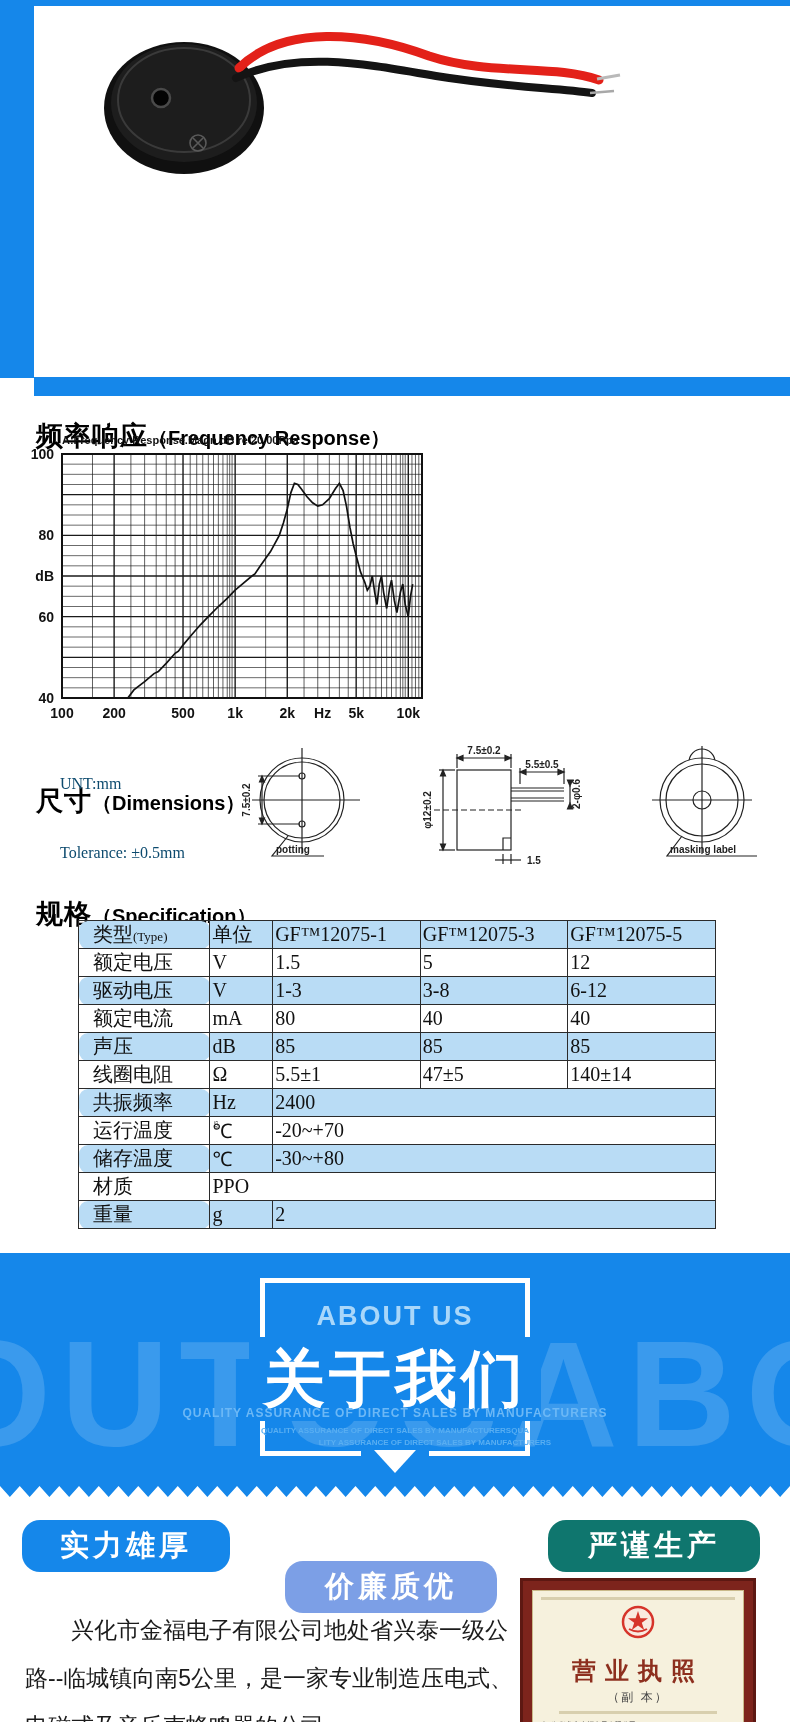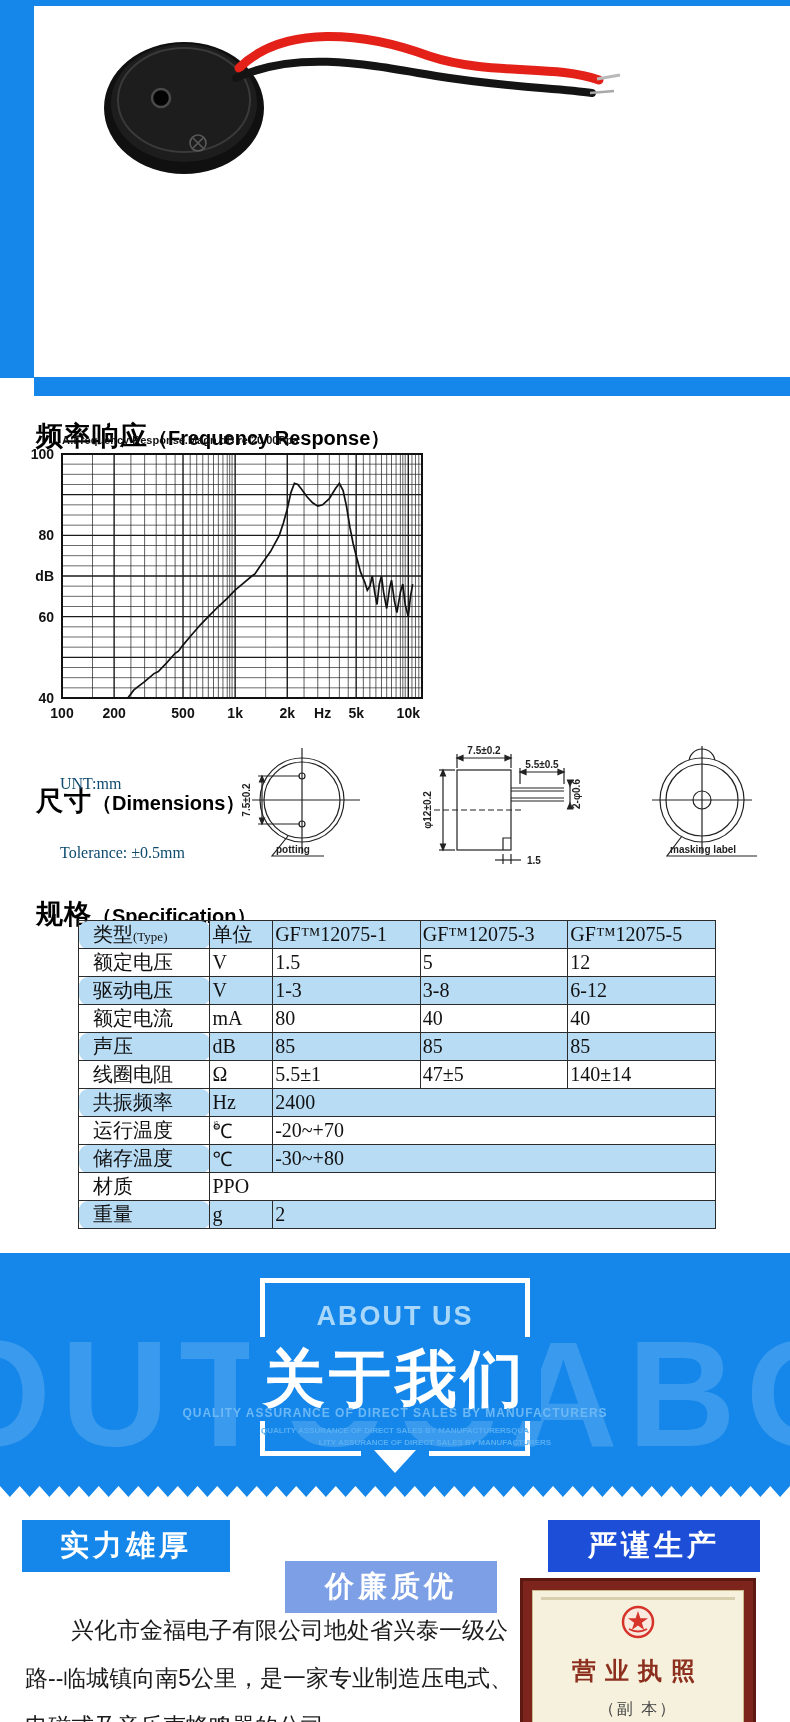--- a/index.html
+++ b/index.html
@@ -48,36 +48,36 @@
   .about-tag-s1{position:absolute;top:173px;left:0;width:100%;text-align:center;color:#58aef2;
      font-size:8px;font-weight:bold;}
   .about-tag-s2{position:absolute;top:185px;left:0;width:100%;text-align:center;color:#58aef2;
      font-size:8px;font-weight:bold;padding-left:40px;}
   .arrow-gap{position:absolute;top:196px;left:50%;margin-left:-34px;width:68px;height:14px;background:#1587ea;}
   .about-arrow{position:absolute;top:197px;left:50%;margin-left:-21px;width:0;height:0;
      border-left:21px solid transparent;border-right:21px solid transparent;border-top:23px solid #fff;}
   #zigzag{position:absolute;left:0;bottom:0;display:block;}
   
   .feat-btn{position:absolute;top:1520px;height:52px;color:#fff;font-size:29px;font-weight:bold;
-     display:flex;align-items:center;justify-content:center;letter-spacing:4px;cursor:pointer;}
+     display:flex;align-items:center;justify-content:center;letter-spacing:4px;cursor:pointer;border-radius:18px;}
   .b1{left:22px;width:208px;background:#1587ea;}
   .b2{left:285px;width:212px;background:#7c9fe6;margin-top:41px;}
-  .b3{left:548px;width:212px;background:#1d4ed8;}
+  .b3{left:548px;width:212px;background:#0f766e;}
   
   .company-text{position:absolute;left:25px;top:1583px;width:492px;font-size:23px;line-height:48px;
      color:#1b1b1b;text-indent:2em;}
   
   .license{position:absolute;left:520px;top:1578px;width:236px;height:160px;
      background:#7d241c;border:3px solid #5d1812;box-sizing:border-box;padding:9px;}
   .license-paper{width:100%;height:100%;background:#f6f1dd;box-sizing:border-box;
      border:1px solid #c9ba8a;padding:6px 8px 0 8px;text-align:center;overflow:hidden;}
   .lic-topline{height:3px;background:#d8cfae;margin-bottom:5px;}
   .lic-title{font-family:"Liberation Serif",serif;font-size:24px;font-weight:bold;color:#8d2f1e;
      letter-spacing:9px;margin-top:12px;}
-  .lic-sub{font-size:16px;color:#444;margin-top:12px;letter-spacing:2px;}
+  .lic-sub{font-size:12px;color:#444;margin-top:2px;letter-spacing:2px;}
   .lic-code{height:3px;background:#d8cfae;margin:5px 18px 6px 18px;}
   .lic-row{font-size:7px;color:#333;text-align:left;line-height:10px;white-space:nowrap;overflow:hidden;}
 </style>
 </head>
 <body>
 
 <div class="page">
 
   <div class="hero">
     <div class="hero-top-bar"></div>

